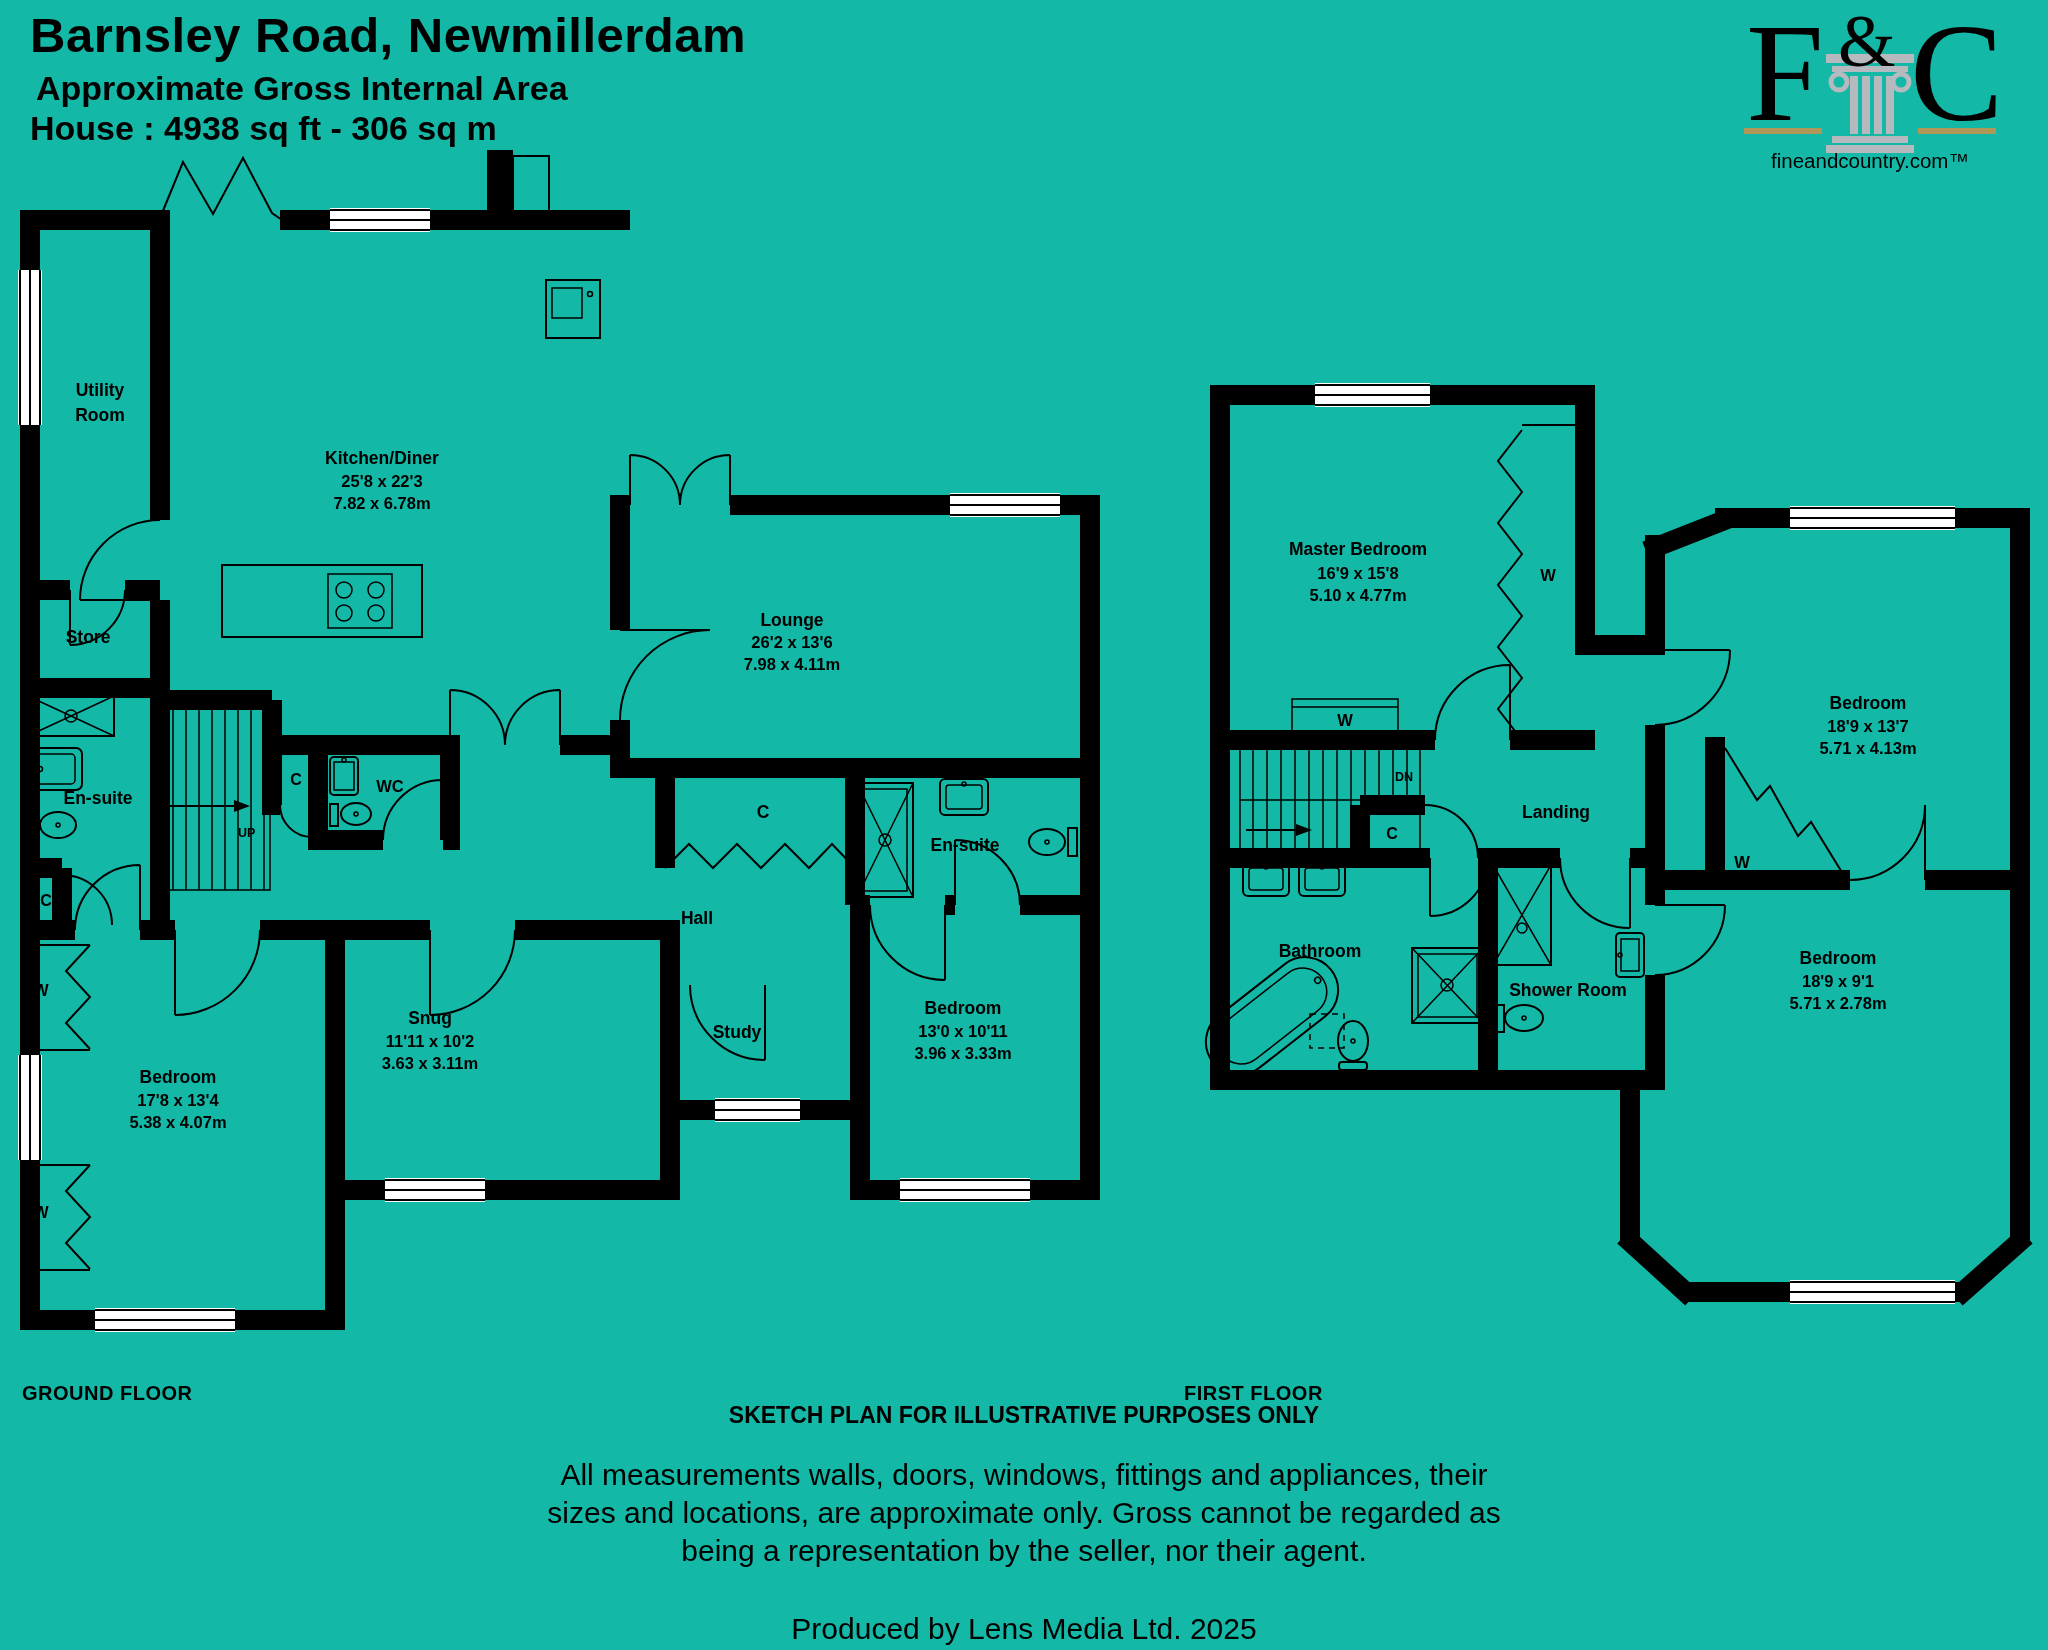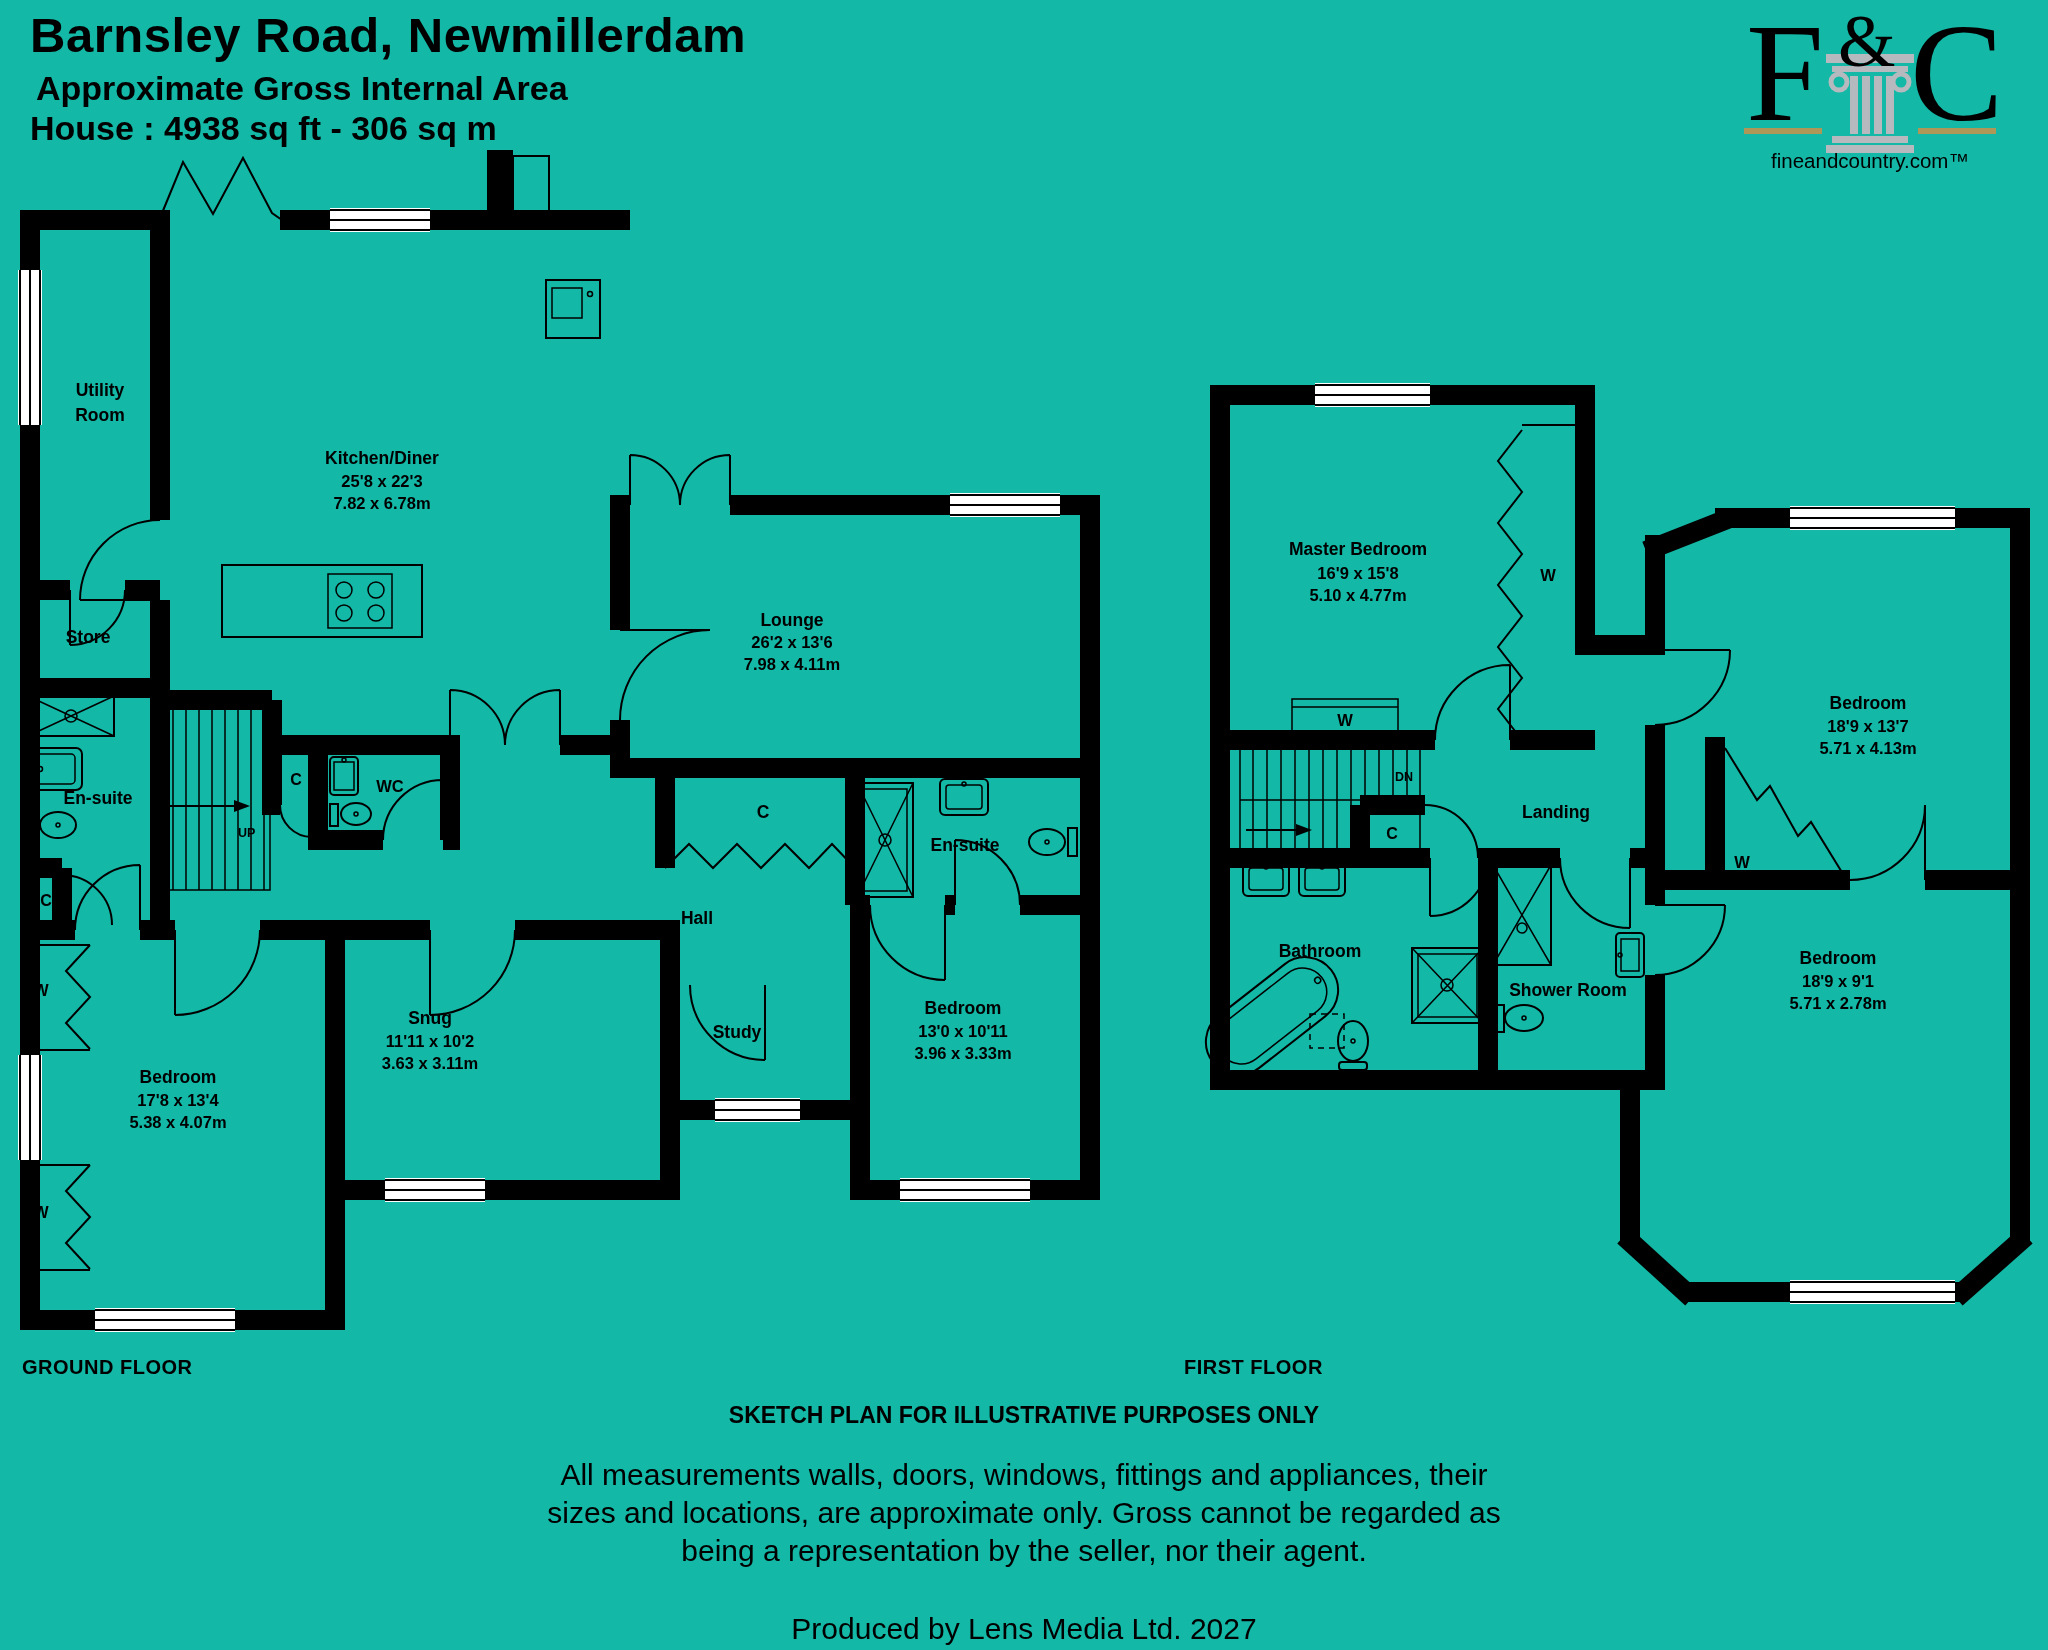--- a/index.html
+++ b/index.html
@@ -2,21 +2,21 @@
 <html><head>
 <meta charset="utf-8">
 <style>
   html,body{margin:0;padding:0;background:#fff;}
   .page{position:relative;width:2048px;height:1650px;background:#14b8a6;overflow:hidden;
         font-family:"Liberation Sans",sans-serif;color:#000;}
   .hdr{position:absolute;left:30px;top:6px;}
   .hdr .t1{font-size:49px;font-weight:bold;letter-spacing:0.5px;line-height:58px;}
   .hdr .t2{font-size:34px;font-weight:bold;line-height:40px;margin-top:4px;margin-left:6px;}
   .hdr .t3{font-size:34px;font-weight:bold;line-height:40px;}
-  .floor-cap{position:absolute;font-size:20px;font-weight:bold;letter-spacing:0.5px;}
+  .floor-cap{position:absolute;font-size:20px;font-weight:bold;letter-spacing:0.5px;margin-top:26px;}
   .cap-g{left:22px;top:1356px;}
   .cap-f{left:1184px;top:1356px;}
   .sketch-title{position:absolute;left:0;top:1402px;width:2048px;text-align:center;
         font-size:23px;font-weight:bold;}
   .footer-note{position:absolute;left:524px;top:1456px;width:1000px;text-align:center;
         font-size:30px;line-height:38px;}
   .credit{position:absolute;left:0;top:1612px;width:2048px;text-align:center;font-size:30px;}
   svg text{font-family:"Liberation Sans",sans-serif;fill:#000;}
   .rl{font-size:17.5px;font-weight:bold;text-anchor:middle;}
   .rd{font-size:16.5px;font-weight:bold;text-anchor:middle;}
@@ -337,14 +337,14 @@
       <text class="rd" x="1838" y="987">18'9 x 9'1</text>
       <text class="rd" x="1838" y="1009">5.71 x 2.78m</text>
       <text class="tiny" x="1395" y="781">DN</text>
     </g>
   </svg>
 
   <div class="floor-cap cap-g">GROUND FLOOR</div>
   <div class="floor-cap cap-f">FIRST FLOOR</div>
   <div class="sketch-title">SKETCH PLAN FOR ILLUSTRATIVE PURPOSES ONLY</div>
   <div class="footer-note">All measurements walls, doors, windows, fittings and appliances, their sizes and locations, are approximate only. Gross cannot be regarded as being a representation by the seller, nor their agent.</div>
-  <div class="credit">Produced by Lens Media Ltd. 2027</div>
+  <div class="credit">Produced by Lens Media Ltd. 2025</div>
 </div>
 
 </body></html>

